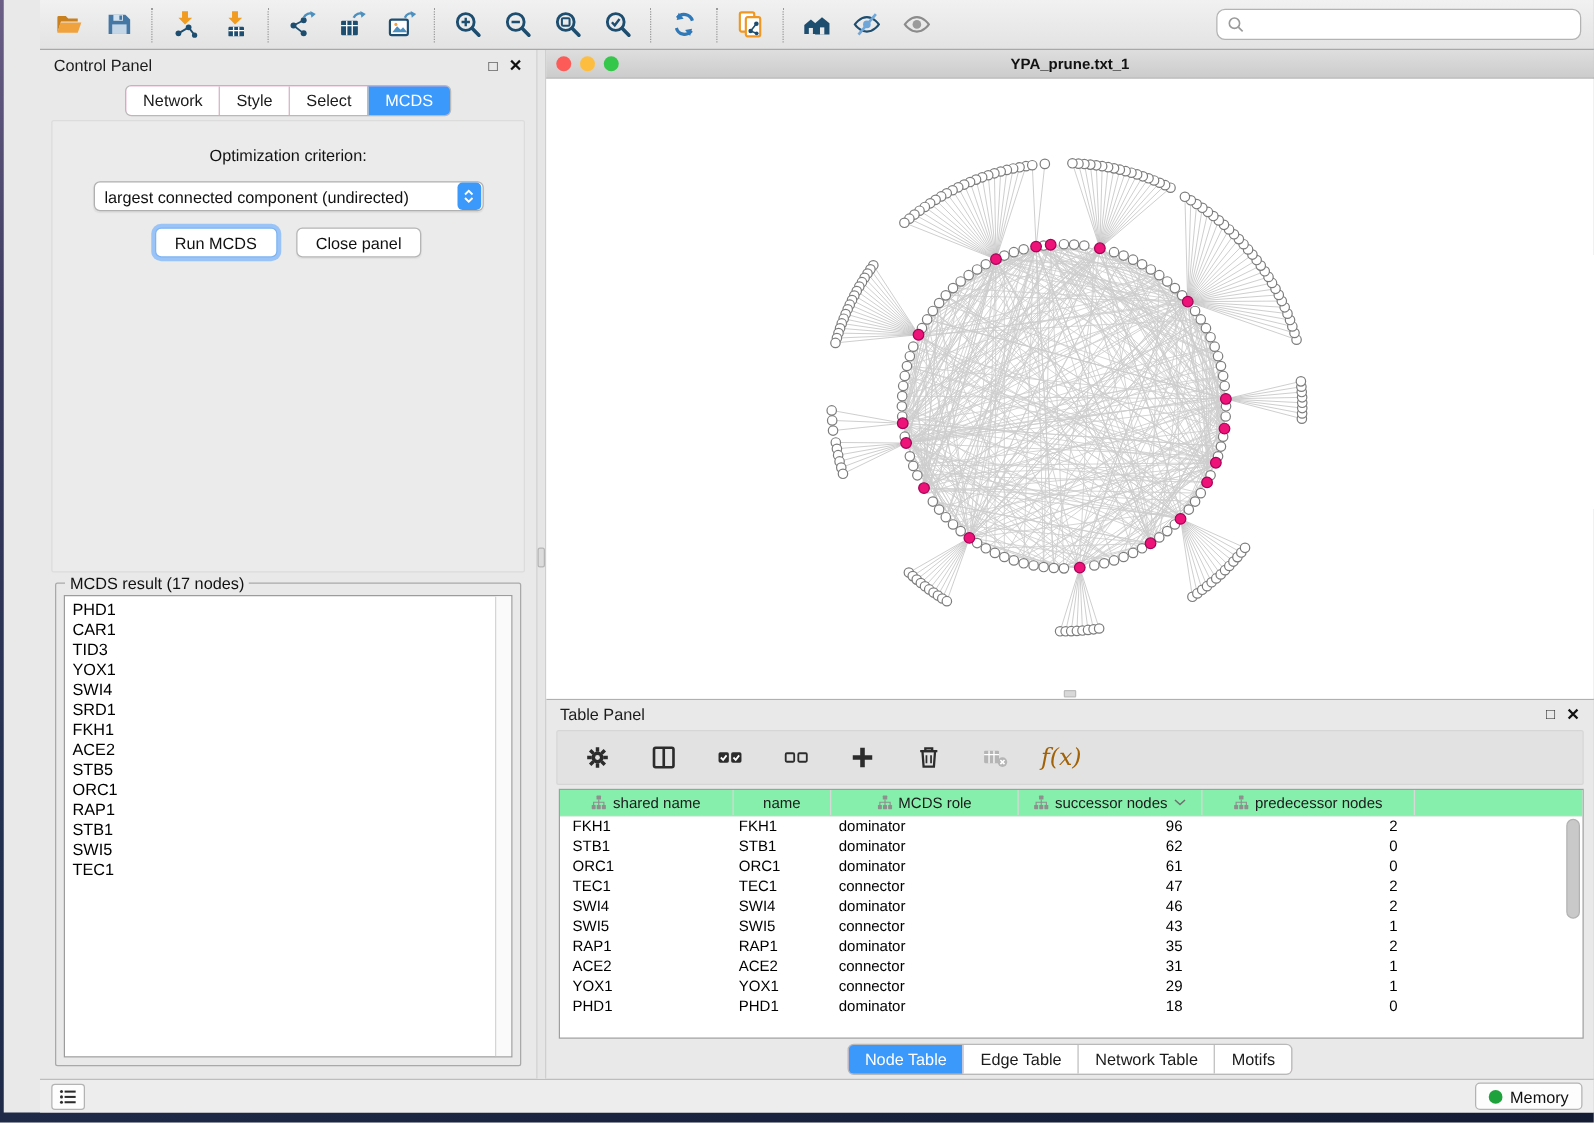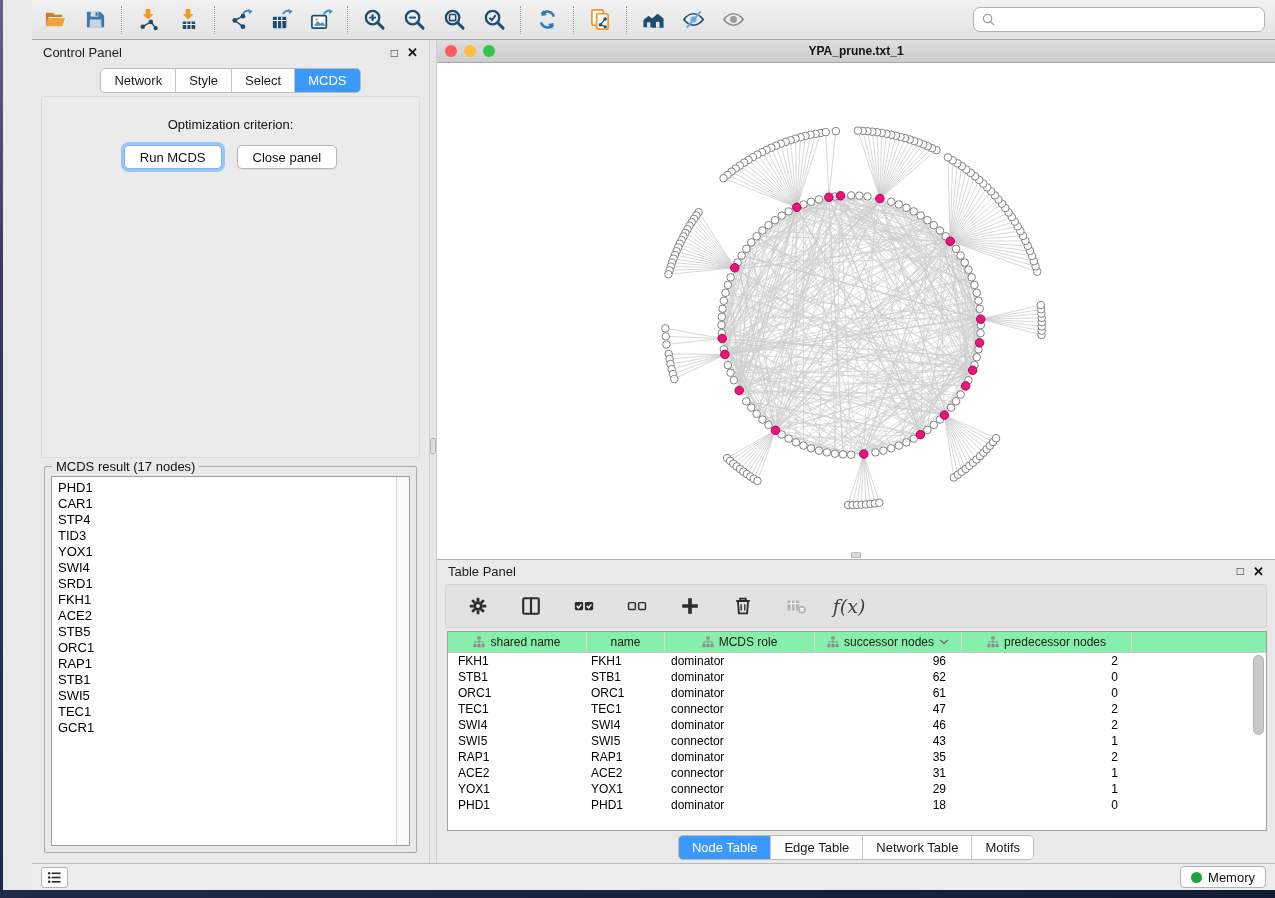--- a/index.html
+++ b/index.html
@@ -85,21 +85,21 @@
   #h-grip { position:absolute; bottom:1px; left:50%; width:10px; height:6px; margin-left:-5px; background:#d8d8d8; border:1px solid #bdbdbd; border-radius:1px; }
   
   #table-panel { flex:1; display:flex; flex-direction:column; background:#e9e9e9; min-height:0; }
   #tp-toolbar {
     margin:2px 8px 0 8px; flex:0 0 44px; background:#e2e2e2; border:1px solid #d6d6d6; border-radius:2px;
     display:flex; align-items:center; gap:27px; padding:0 19px;
   }
   .tp-btn { border:none; background:transparent; width:26px; height:26px; display:flex; align-items:center; justify-content:center; cursor:pointer; }
   .tp-btn svg { width:22px; height:22px; }
   .tp-btn.disabled { cursor:default; }
-  .fx-label { font-family:"DejaVu Serif", serif; font-style:italic; font-size:19px; color:#404040; }
+  .fx-label { font-family:"DejaVu Serif", serif; font-style:italic; font-size:19px; color:#a16207; }
   #table-wrap {
     margin:3px 8px 0 10px; flex:1; background:#fff; border:1px solid #9f9f9f; position:relative; overflow:hidden;
     display:flex; flex-direction:column; min-height:0;
   }
   #t-header { flex:0 0 21px; display:flex; background:#86efac; border-bottom:1px solid #cccccc; }
   .th-cell { display:flex; align-items:center; justify-content:center; gap:5px; border-right:1px solid #d8d8d8; font-size:12px; color:#1a1a1a; overflow:hidden; }
   .t-row { flex:0 0 16px; display:flex; font-size:12px; color:#000; }
   .td-cell { overflow:hidden; white-space:nowrap; line-height:16px; }
   #t-scroll { position:absolute; top:23px; right:2px; bottom:10px; width:11px; }
   #t-thumb { position:absolute; top:0; left:0; width:11px; height:80px; background:#c9c9c9; border:1px solid #b2b2b2; border-radius:6px; }
@@ -406,45 +406,51 @@
       <div id="cp-tabs-row">
         <div class="seg-ctl" id="cp-tabs">
             <button class="seg">Network</button>
             <button class="seg">Style</button>
             <button class="seg">Select</button>
             <button class="seg active">MCDS</button>
           </div>
       </div>
       <div id="cp-content">
         <div id="opt-label">Optimization criterion:</div>
+        <div id="opt-select">
+          <span class="sel-text">largest connected component (undirected)</span>
+          <span class="stepper">
+              <svg width="10" height="12">
+                <use href="#i-stepper"></use>
+              </svg>
+            </span>
+        </div>
         <div id="cp-buttons">
           <button class="mac-btn focus">Run MCDS</button>
           <button class="mac-btn">Close panel</button>
         </div>
       </div>
       <div id="result-box">
         <span id="result-title">MCDS result (17 nodes)</span>
         <div id="result-list">
           <div id="result-items">
               <div>PHD1</div>
               <div>CAR1</div>
-              <div>STP4</div>
               <div>TID3</div>
               <div>YOX1</div>
               <div>SWI4</div>
               <div>SRD1</div>
               <div>FKH1</div>
               <div>ACE2</div>
               <div>STB5</div>
               <div>ORC1</div>
               <div>RAP1</div>
               <div>STB1</div>
               <div>SWI5</div>
               <div>TEC1</div>
-              <div>GCR1</div>
             </div>
           <div id="result-scroll"></div>
         </div>
       </div>
       <div style="flex:0 0 10px"></div>
     </div>
 
     <div id="v-splitter">
         <div class="grip"></div>
       </div>

